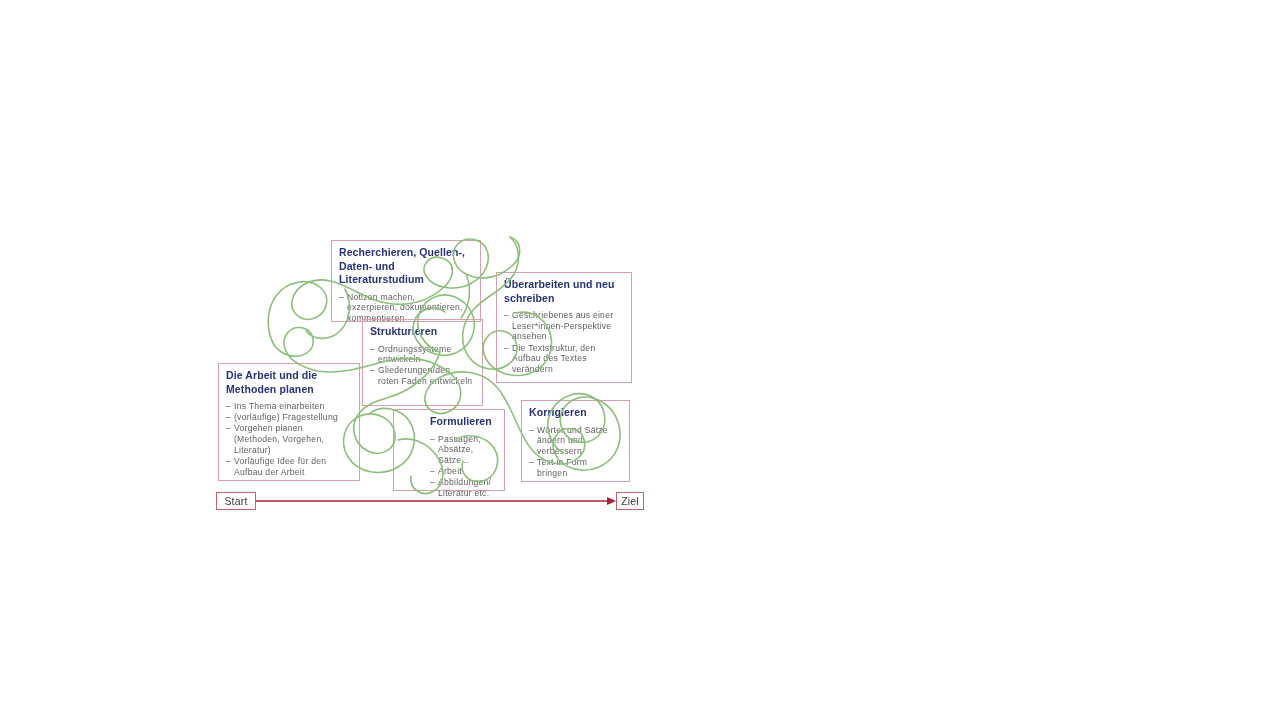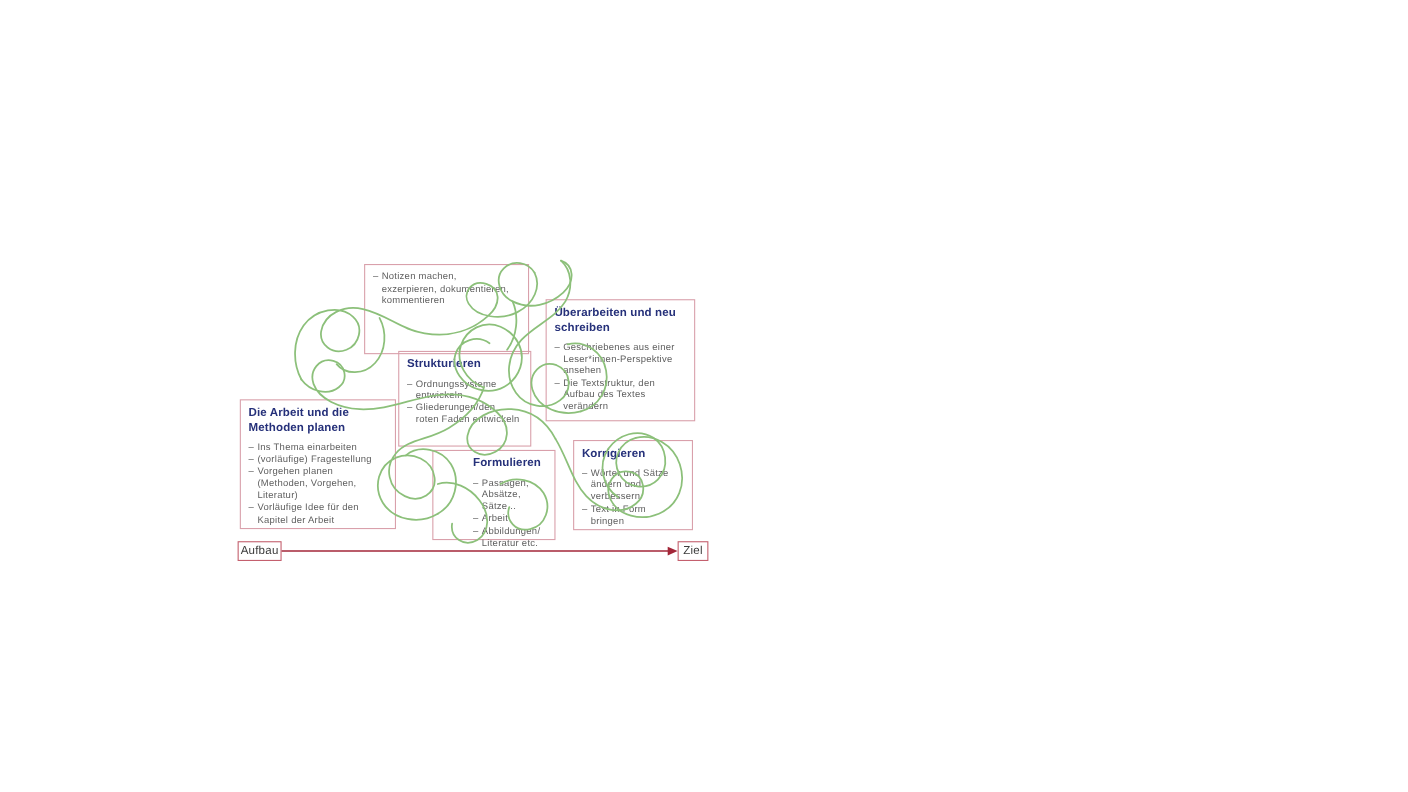--- a/index.html
+++ b/index.html
@@ -98,20 +98,22 @@
   .arrow-layer { z-index: 5; }
   .scribble-layer { z-index: 4; }
   .box, .endbox { z-index: 2; }
 </style>
 </head>
 <body>
 
 <div id="diagram">
 
   <div class="box" id="box-recherchieren">
+    <div class="box-title">Recherchieren, Quellen-,
+Daten- und Literaturstudium</div>
     <ul class="box-list">
       <li><span class="dash">–</span><span>Notizen machen,
 exzerpieren, dokumentieren,
 kommentieren</span></li>
     </ul>
   </div>
 
   <div class="box" id="box-ueberarbeiten">
     <div class="box-title">Überarbeiten und neu
 schreiben</div>
@@ -138,21 +140,21 @@
   <div class="box" id="box-planen">
     <div class="box-title">Die Arbeit und die
 Methoden planen</div>
     <ul class="box-list">
       <li><span class="dash">–</span><span>Ins Thema einarbeiten</span></li>
       <li><span class="dash">–</span><span>(vorläufige) Fragestellung</span></li>
       <li><span class="dash">–</span><span>Vorgehen planen
 (Methoden, Vorgehen,
 Literatur)</span></li>
       <li><span class="dash">–</span><span>Vorläufige Idee für den
-Kapitel der Arbeit</span></li>
+Aufbau der Arbeit</span></li>
     </ul>
   </div>
 
   <div class="box" id="box-korrigieren">
     <div class="box-title">Korrigieren</div>
     <ul class="box-list">
       <li><span class="dash">–</span><span>Wörter und Sätze
 ändern und
 verbessern</span></li>
       <li><span class="dash">–</span><span>Text in Form
@@ -211,19 +213,19 @@
       <path d="M345,289 C352,302 351,319 341,330 C331,341 314,341 306,331"></path>
     </g>
   </svg>
 
   <svg class="arrow-layer" viewBox="0 0 1280 720" xmlns="http://www.w3.org/2000/svg">
     <line x1="256" y1="501" x2="611" y2="501" stroke="#a32638" stroke-width="1.4"></line>
     <polygon points="616,501 607,497 607,505" fill="#a32638"></polygon>
   </svg>
 
   <div class="endbox" id="start-box">
-    <span>Aufbau</span>
+    <span>Start</span>
   </div>
   <div class="endbox" id="ziel-box">
     <span>Ziel</span>
   </div>
 
 </div>
 
 </body></html>

